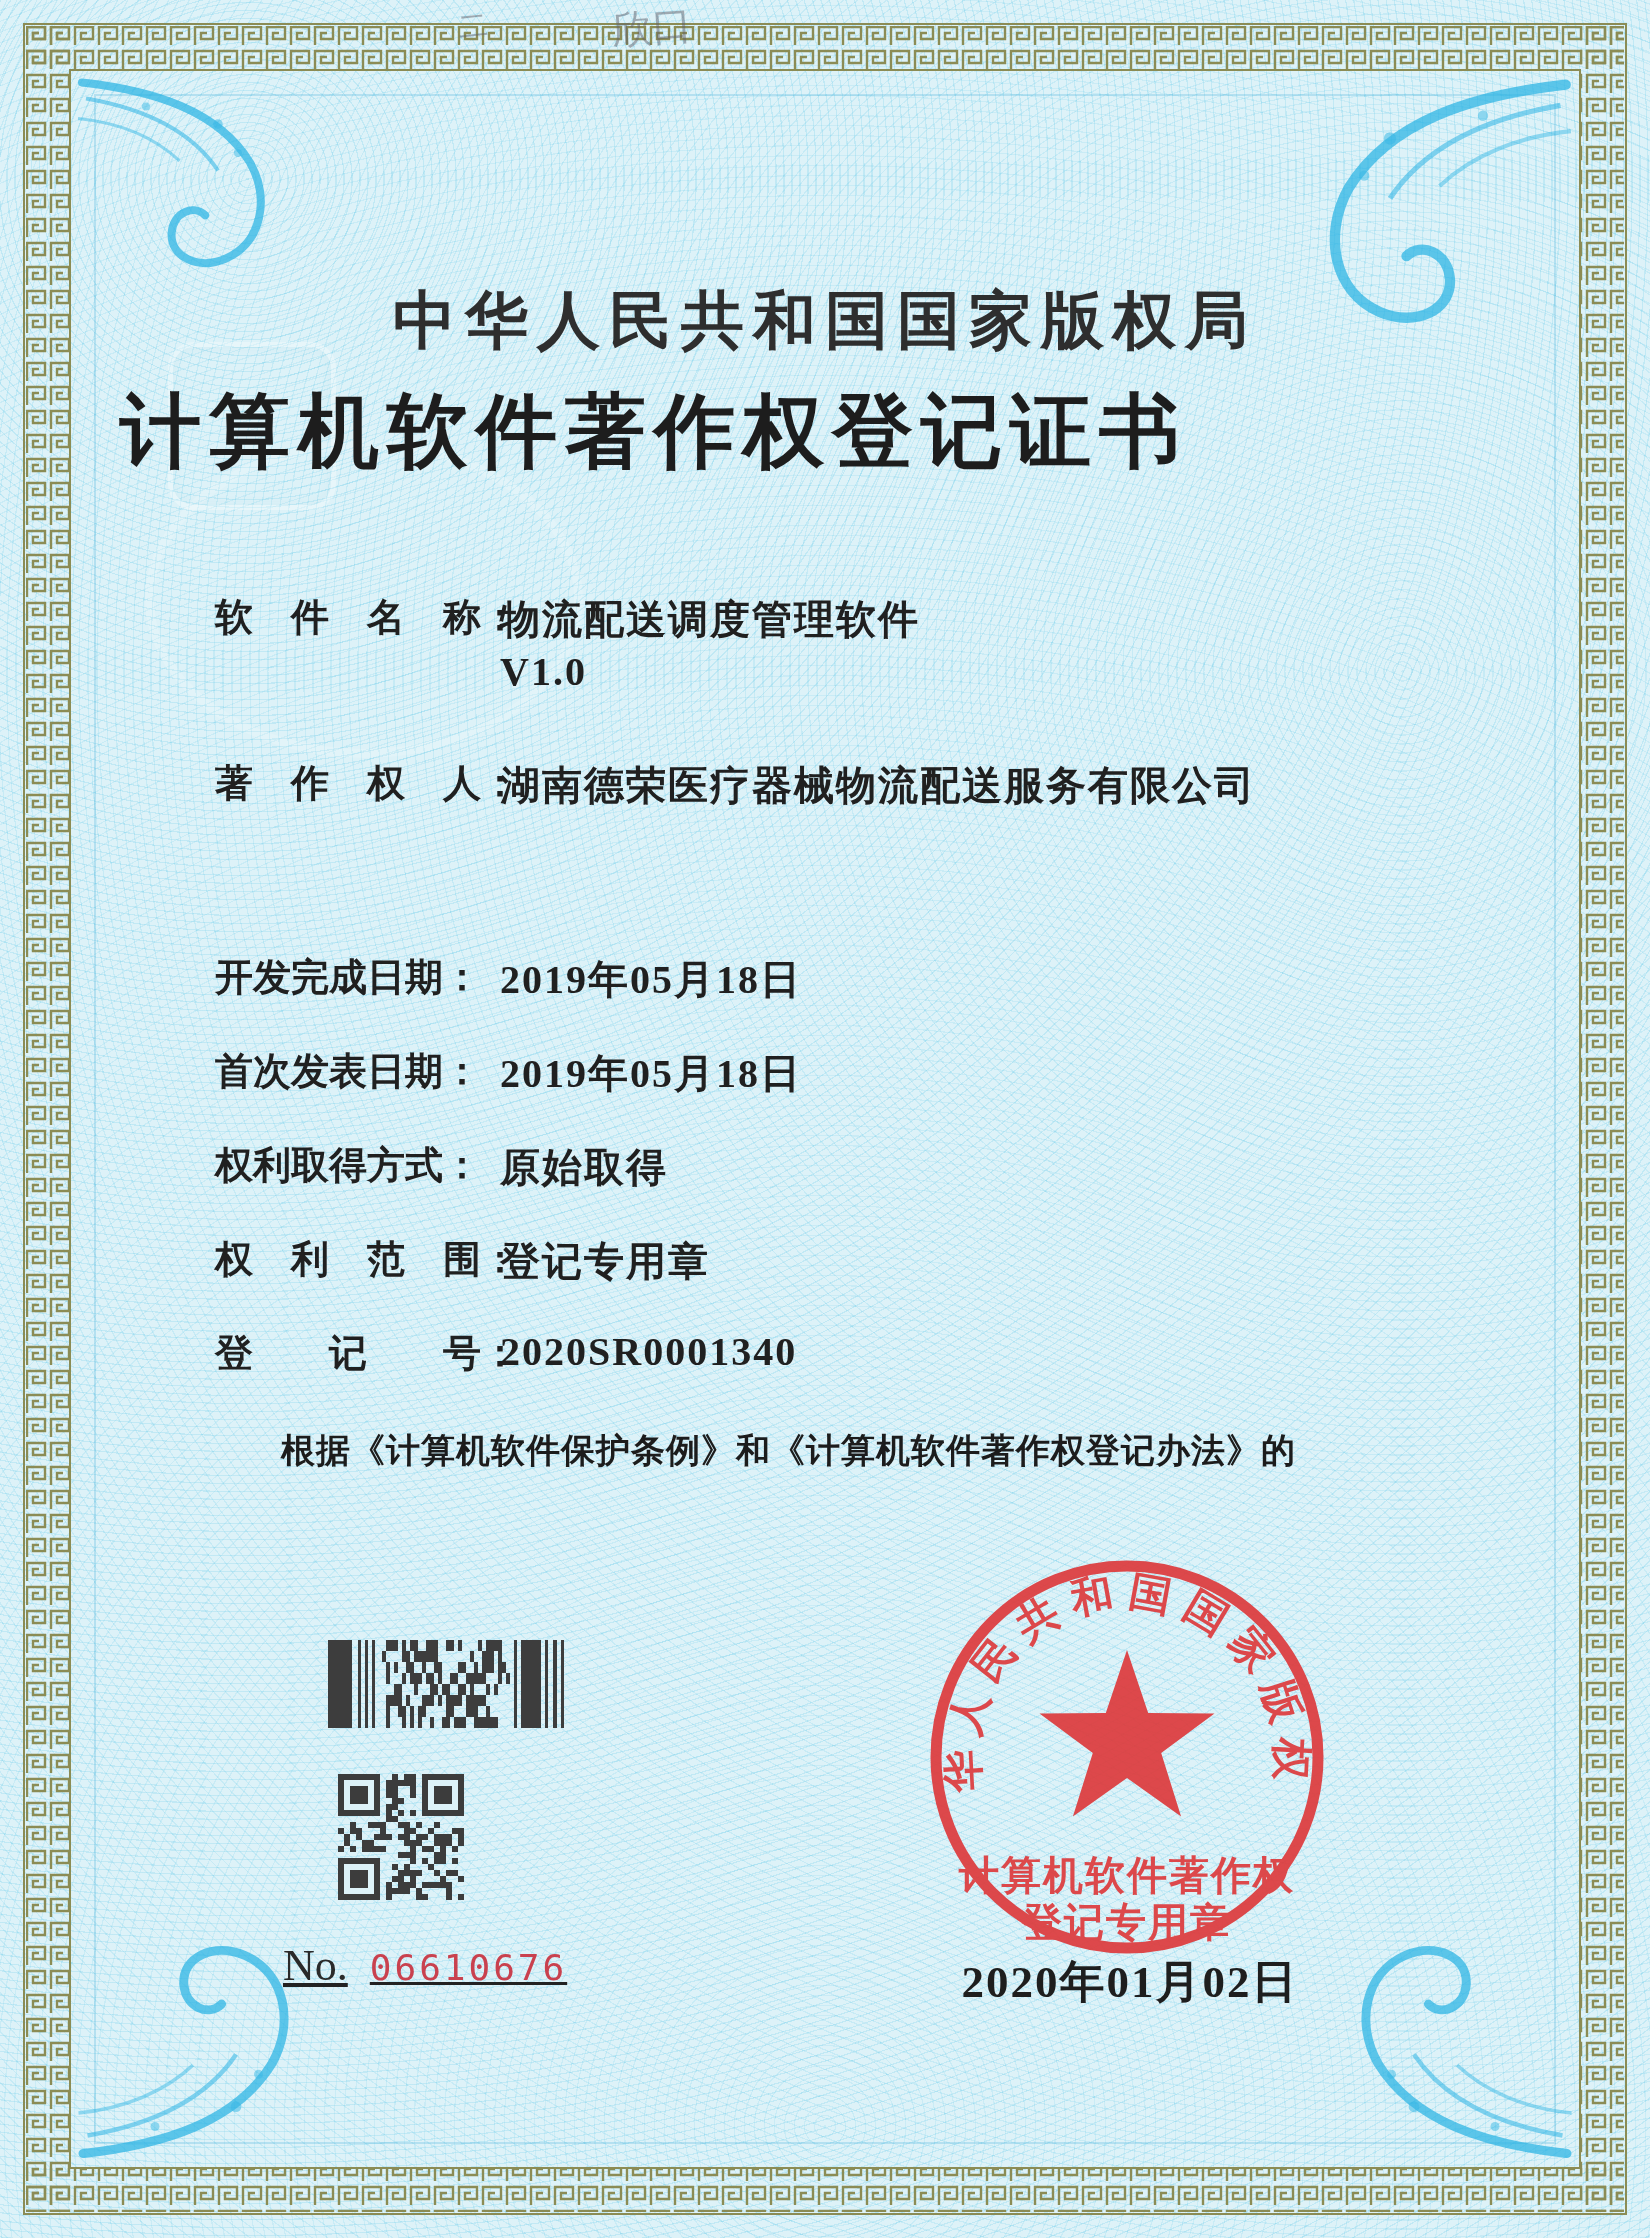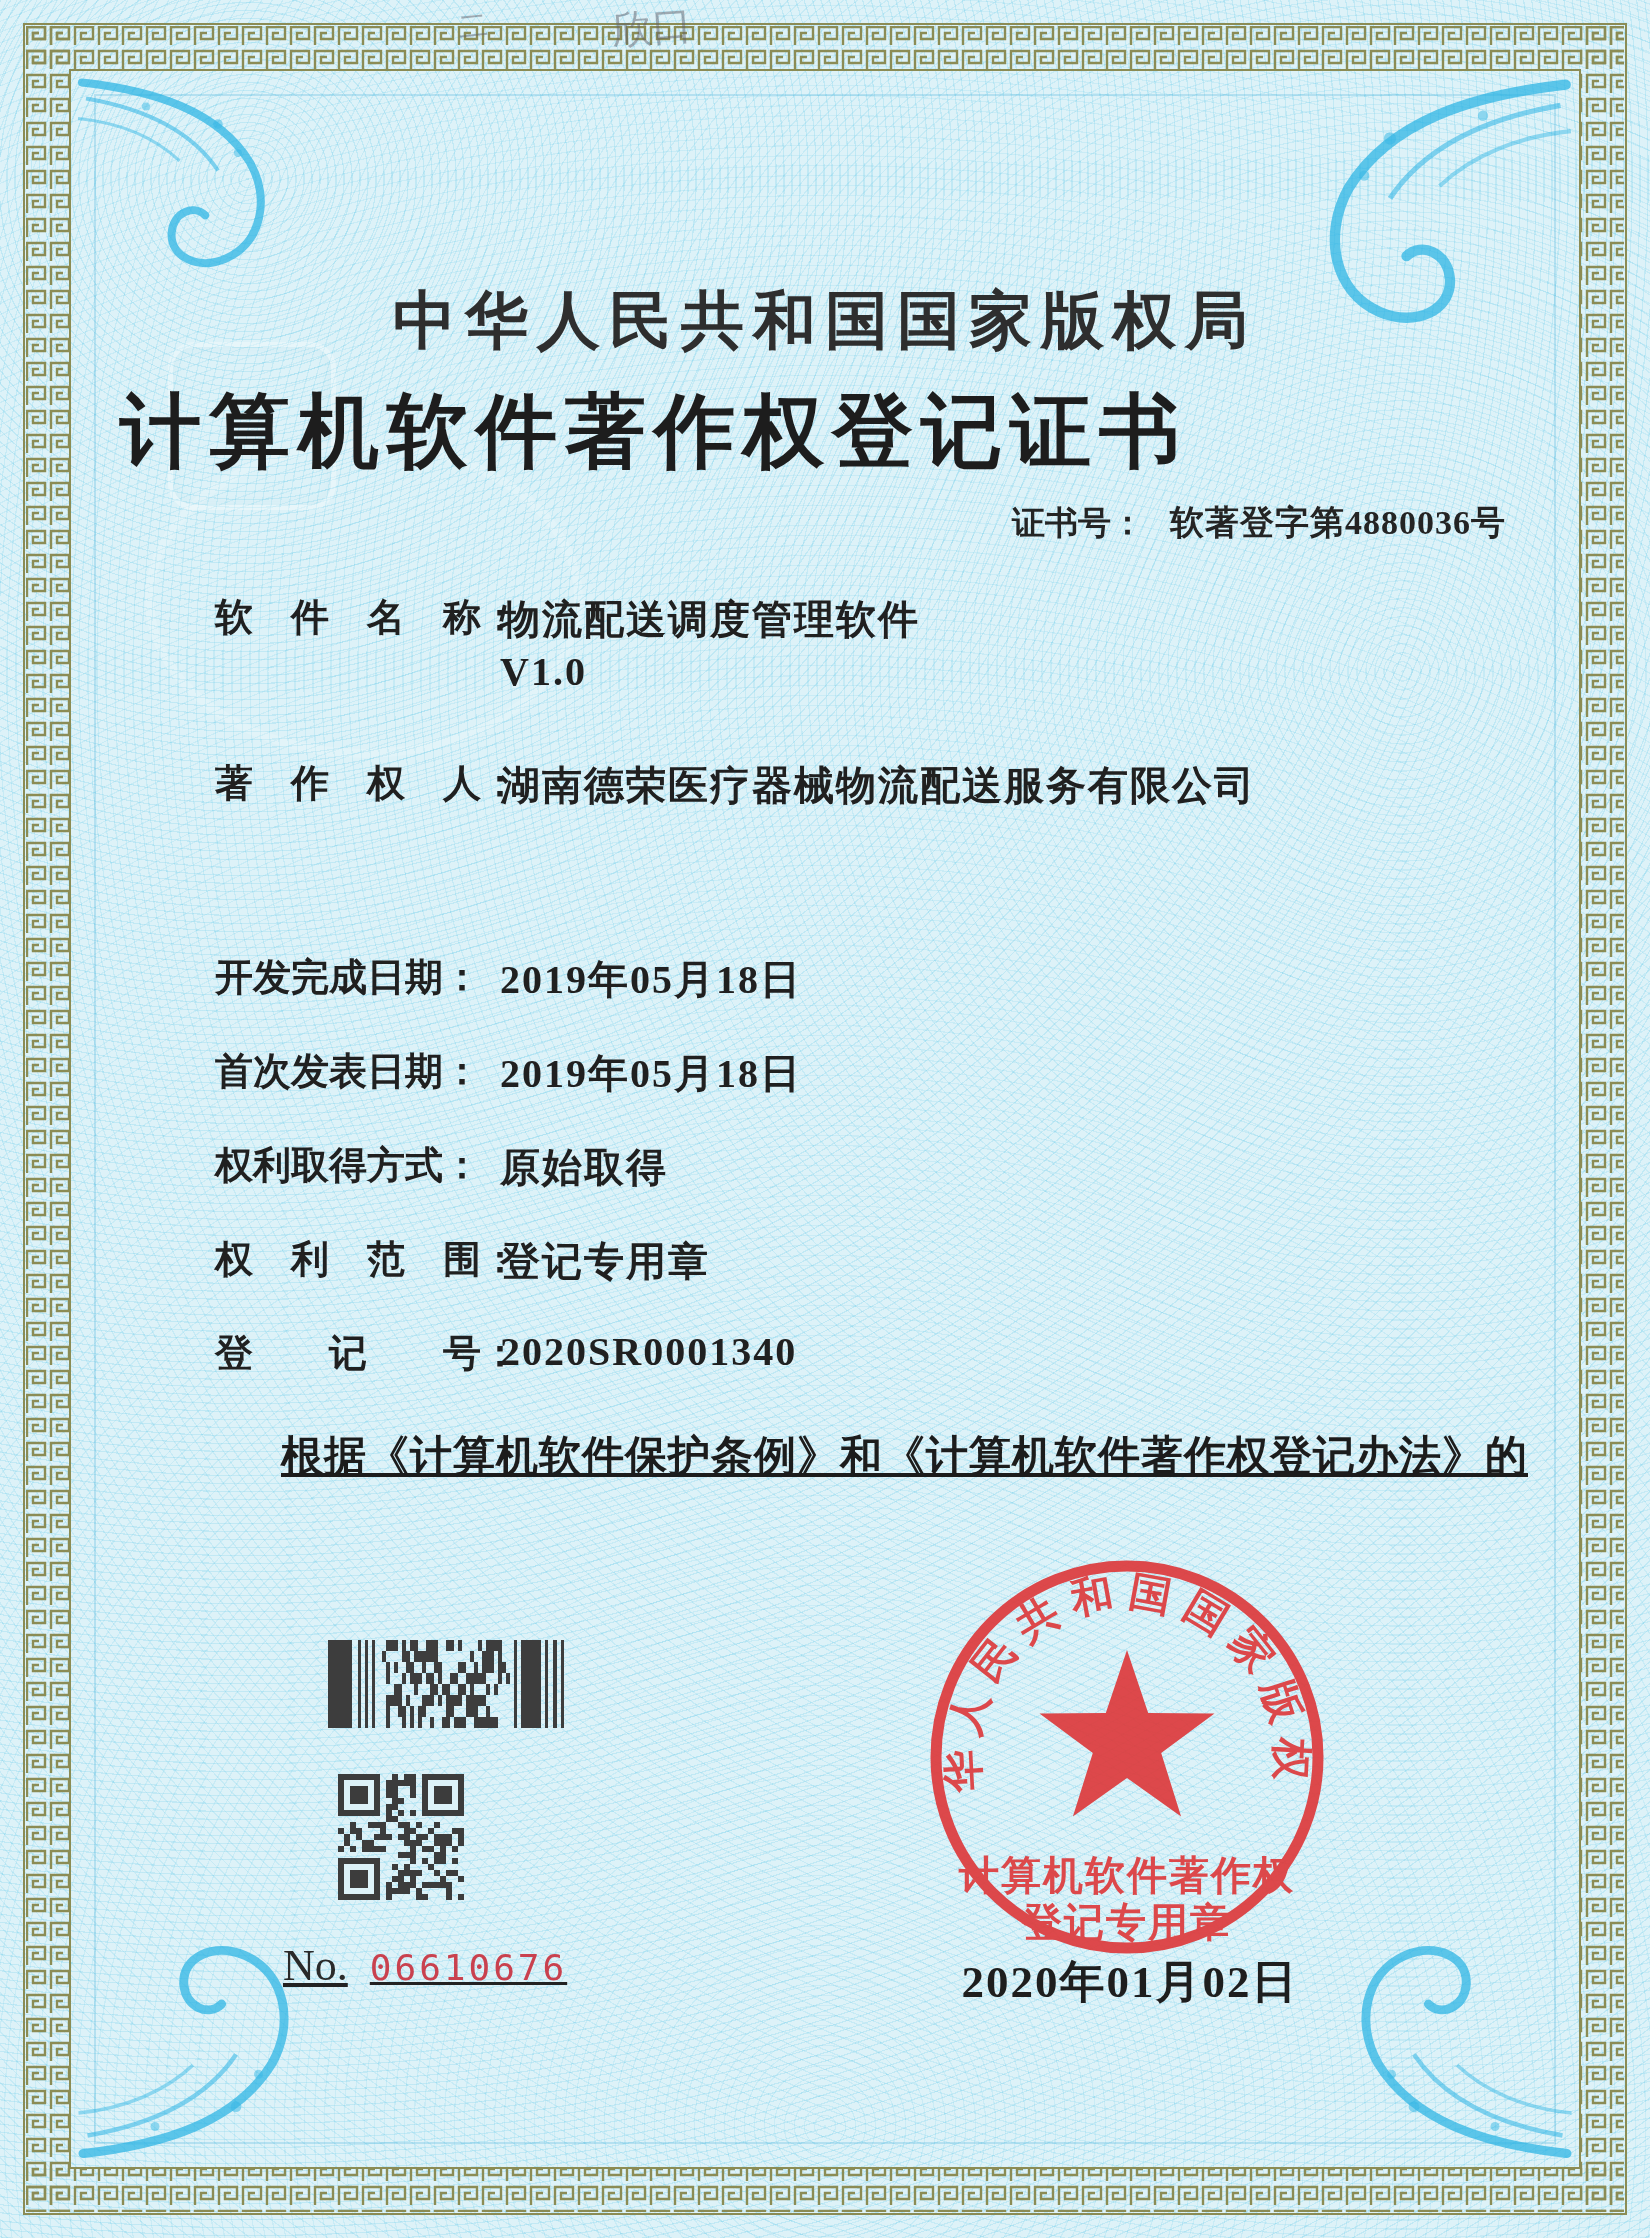--- a/index.html
+++ b/index.html
@@ -30,21 +30,21 @@
   .title-2{
     left:0;width:1308px;top:378px;text-align:center;
     font-size:81px;font-weight:700;letter-spacing:8px;color:#1d1d1d;
   }
   .certno-line{left:1012px;top:500px;display:flex;gap:26px;align-items:baseline;}
   .certno-label{font-size:33px;font-weight:600;color:#242424;}
   .certno-value{font-size:34px;font-weight:600;color:#242424;letter-spacing:1px;}
   .frow{left:0;top:0;width:1650px;height:0;}
   .flabel{position:absolute;left:215px;font-size:38px;font-weight:600;color:#202020;white-space:pre;}
   .fvalue{position:absolute;left:500px;font-size:40px;font-weight:600;color:#202020;letter-spacing:2px;white-space:pre;}
-  .body-line{position:absolute;font-size:42px;font-weight:600;color:#1c1c1c;letter-spacing:1px;white-space:pre;text-decoration:underline;}
+  .body-line{position:absolute;font-size:34px;font-weight:600;color:#1c1c1c;letter-spacing:1px;white-space:pre;}
   .serial-line{left:283px;top:1940px;display:flex;align-items:baseline;gap:22px;text-decoration:underline;}
   .serial-label{font-size:44px;color:#2a2a2a;}
   .serial-number{font-family:"DejaVu Sans Mono",monospace;font-size:36px;letter-spacing:3px;}
   .issue-date{left:900px;top:1952px;width:460px;text-align:center;font-size:45px;font-weight:600;color:#1e1e1e;letter-spacing:2px;}
   .pencil{position:absolute;color:rgba(95,95,105,.5);font-family:"DejaVu Sans",sans-serif;}
   .emboss-sq{left:168px;top:342px;width:158px;height:158px;border:5px solid rgba(255,255,255,.55);
     border-radius:26px;opacity:.55;box-shadow:inset 0 0 14px rgba(160,210,225,.4);}
   .emboss-ring{left:145px;top:440px;width:420px;height:300px;border:9px solid rgba(255,255,255,.4);
     border-radius:50%;opacity:.4;}
   .seal-svg{position:absolute;left:900px;top:1530px;opacity:.93;pointer-events:none;}
@@ -94,24 +94,20 @@
 
   <span class="pencil" style="left:458px;top:6px;font-size:30px;transform:rotate(-6deg);">二</span>
   <span class="pencil" style="left:612px;top:0px;font-size:40px;transform:rotate(-4deg);">欣口</span>
 
   <div class="abs emboss-sq"></div>
   <div class="abs emboss-ring"></div>
 
   <div class="abs title-1">中华人民共和国国家版权局</div>
   <div class="abs title-2">计算机软件著作权登记证书</div>
 
-  <div class="abs certno-line">
-    <span class="certno-label">证书号：</span>
-    <span class="certno-value">软著登字第4880036号</span>
-  </div>
 
   <div class="abs frow" style="top:592px;">
     <span class="flabel">软　件　名　称：</span>
     <span class="fvalue">物流配送调度管理软件</span>
   </div>
   <div class="abs frow" style="top:648px;">
     <span class="fvalue">V1.0</span>
   </div>
   <div class="abs frow" style="top:758px;">
     <span class="flabel">著　作　权　人：</span>

